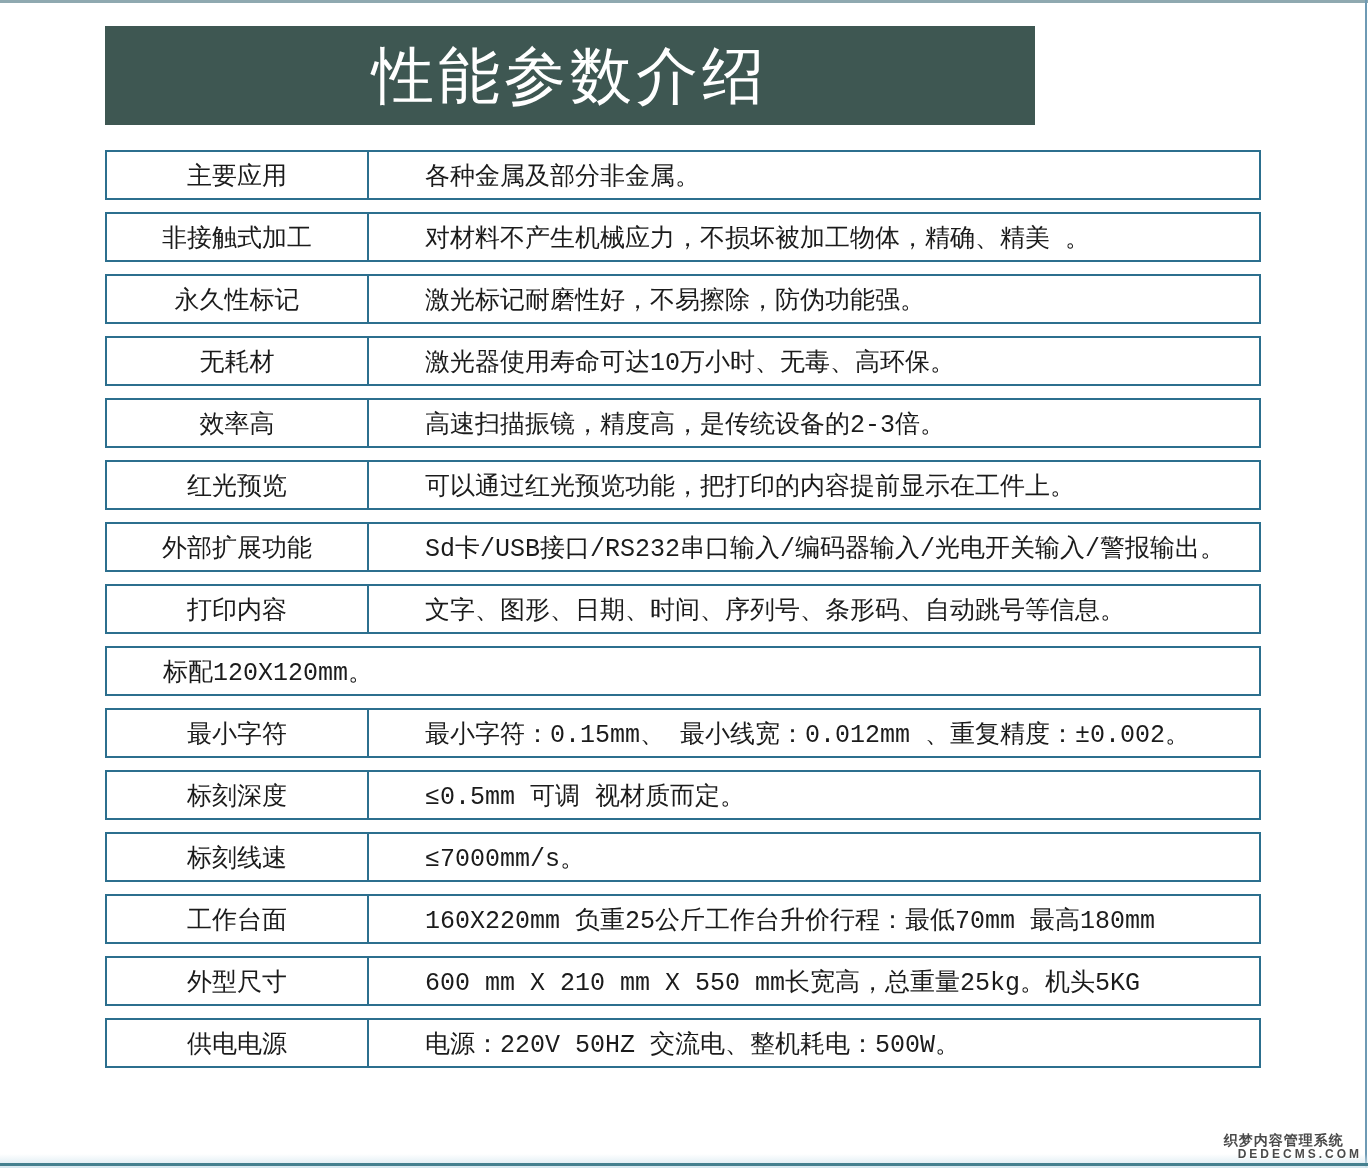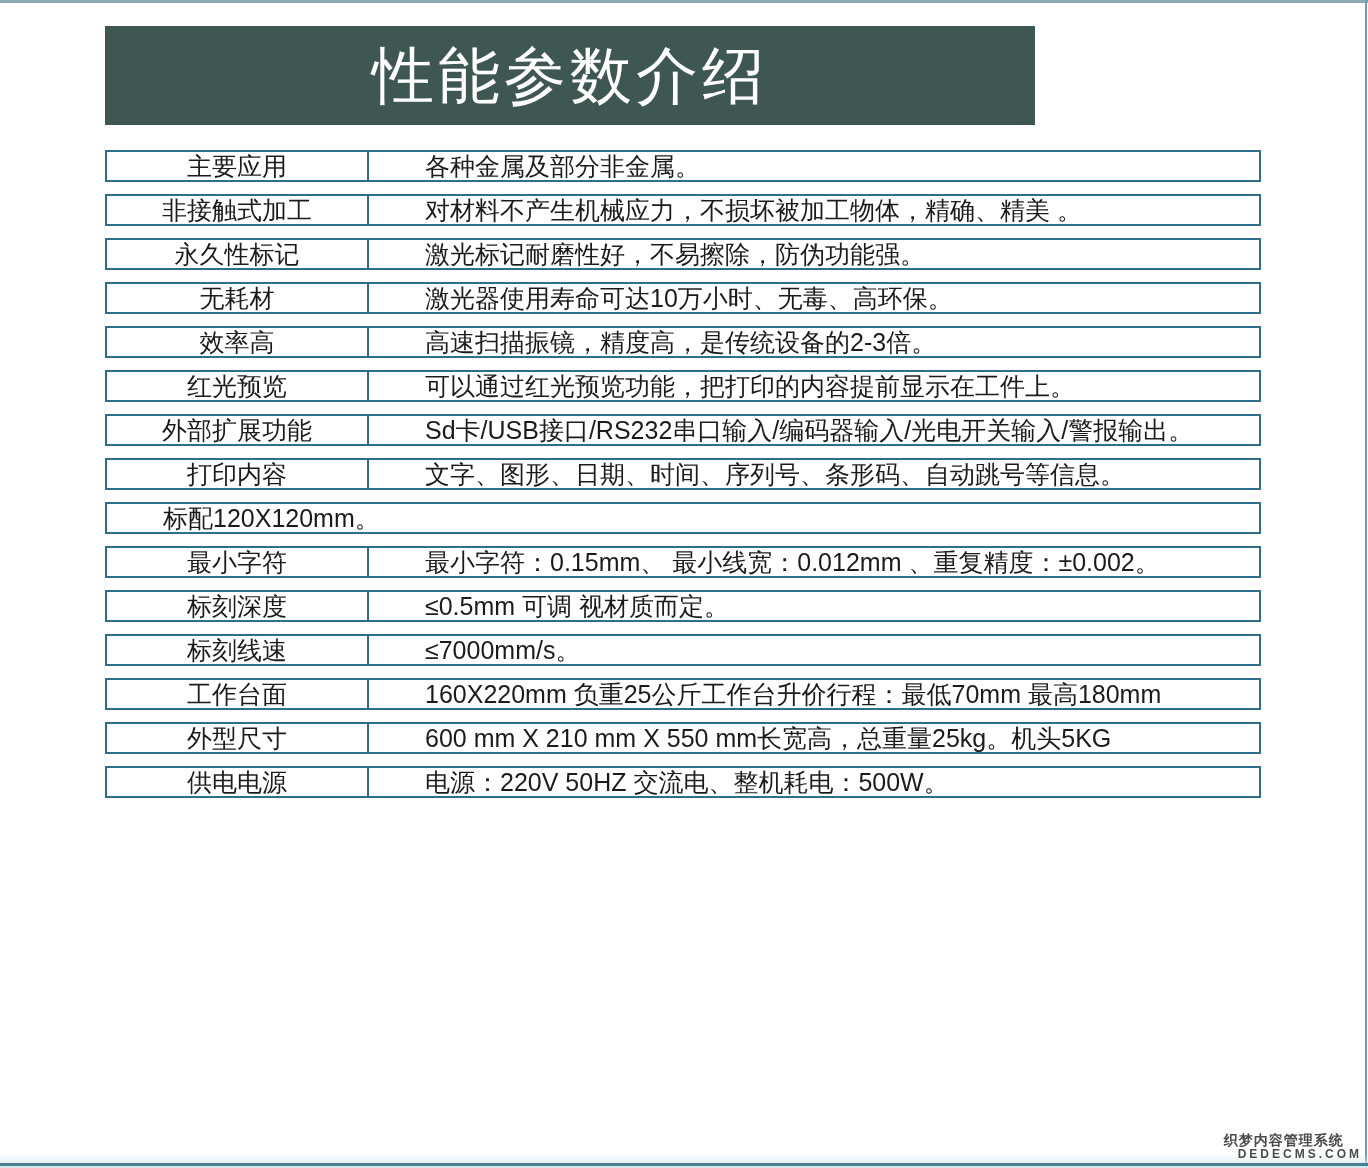--- a/index.html
+++ b/index.html
@@ -34,33 +34,33 @@
   }
   .banner .title{
     color:#ffffff;font-size:62px;font-weight:400;letter-spacing:4px;
     line-height:1;
   }
 
   .spec-table{
     position:absolute;left:105px;top:150px;width:1156px;
   }
   .spec-row{
-    display:flex;height:32px;margin-bottom:12px;
+    display:flex;height:50px;margin-bottom:12px;
     border:2px solid var(--border);
     background:#ffffff;
   }
   .spec-row .label-cell{
     flex:0 0 262px;border-right:2px solid var(--border);
     display:flex;align-items:center;justify-content:center;
     font-size:25px;white-space:nowrap;
   }
   .spec-row .value-cell{
     flex:1;display:flex;align-items:center;
     padding-left:56px;padding-right:10px;
-    font-size:25px;white-space:nowrap;overflow:hidden;
+    font-size:25px;white-space:nowrap;overflow:hidden;font-family:Liberation Mono, monospace;
   }
 
   .watermark{
     position:absolute;right:6px;bottom:6px;
     text-align:center;color:var(--watermark);
     font-weight:bold;line-height:1.15;
     text-shadow:1px 1px 0 rgba(255,255,255,.95);
   }
   .watermark .wm-line1{font-size:14px;letter-spacing:1px;}
   .watermark .wm-line2{font-size:12px;letter-spacing:3px;padding-left:32px;}

